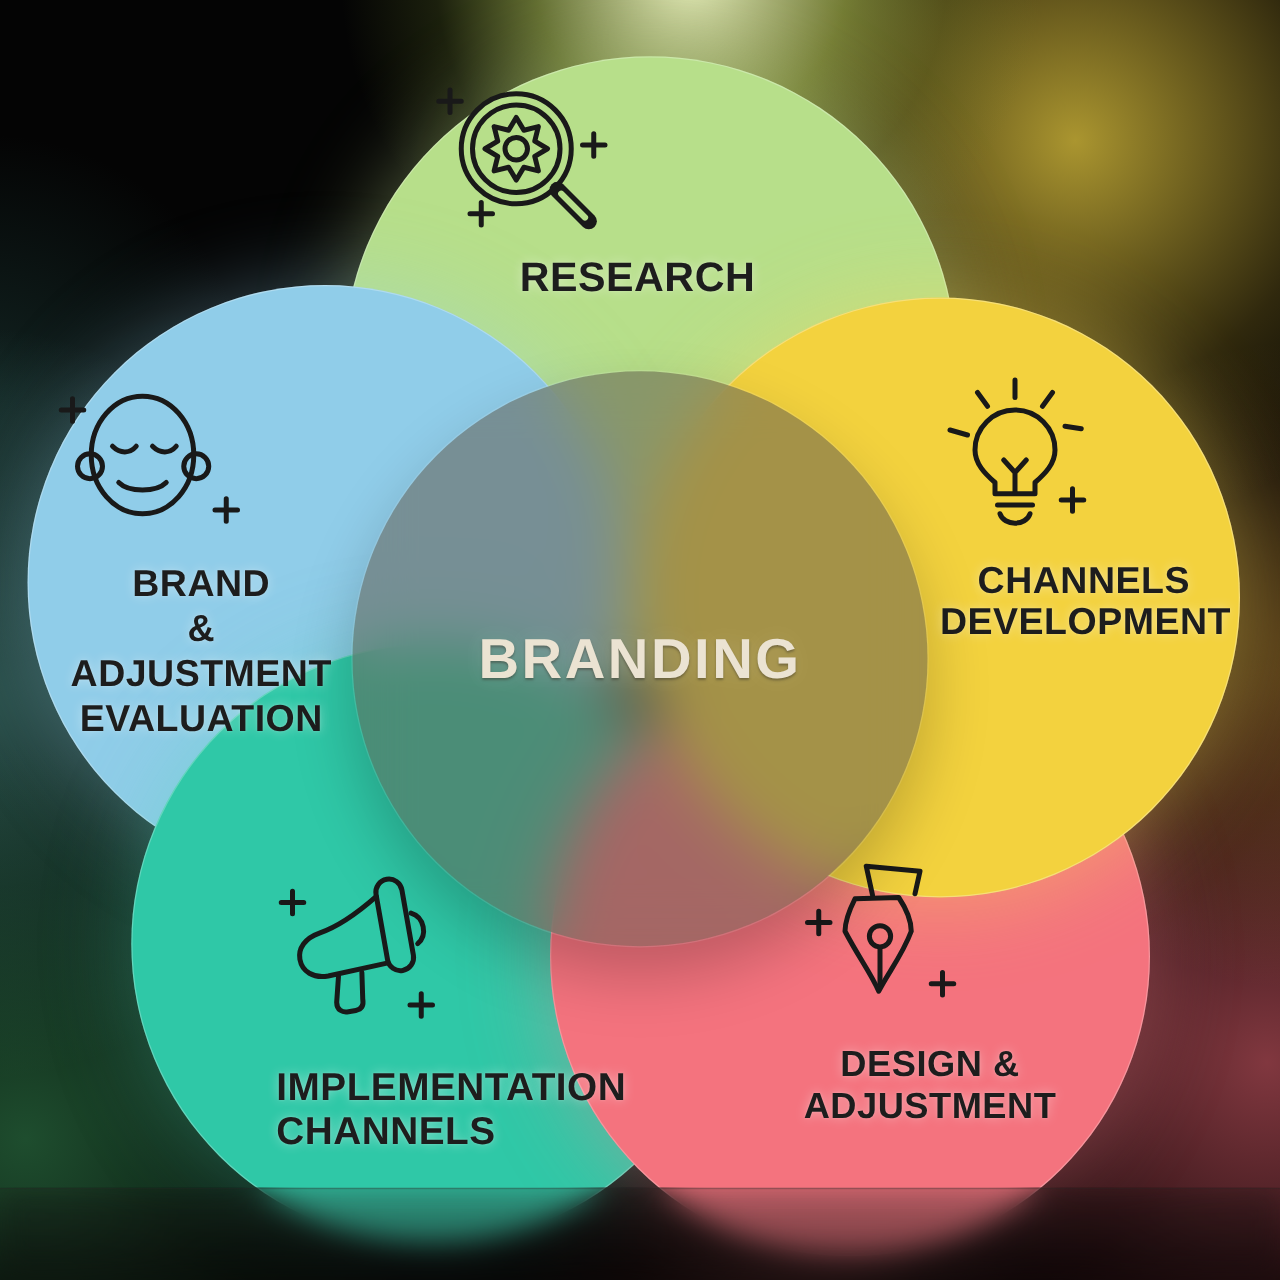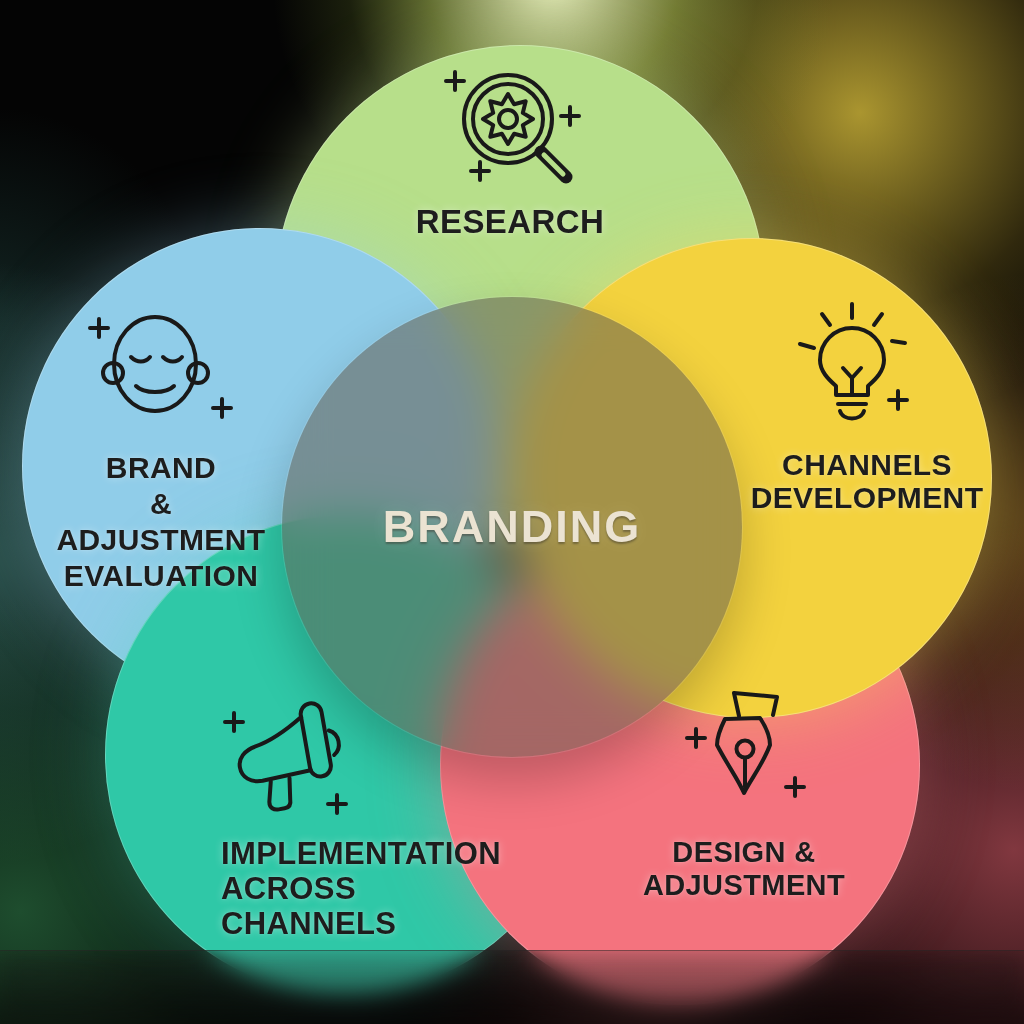--- a/index.html
+++ b/index.html
@@ -22,32 +22,32 @@
             box-shadow:0 0 70px rgba(205,235,150,0.40), inset 0 0 0 1px rgba(255,255,255,0.28);}
   #c-blue  {left:22px;top:228px;width:476px;height:476px;background:#90cde9;z-index:2;
             box-shadow:0 0 70px rgba(150,210,235,0.35), inset 0 0 0 1px rgba(255,255,255,0.28);}
   #c-teal  {left:105px;top:515px;width:480px;height:480px;background:#2fc8a7;z-index:3;
             box-shadow:0 0 70px rgba(80,210,180,0.35), inset 0 0 0 1px rgba(255,255,255,0.25);}
   #c-red   {left:440px;top:525px;width:480px;height:480px;background:#f4737e;z-index:4;
             box-shadow:0 0 70px rgba(245,130,140,0.40), inset 0 0 0 1px rgba(255,255,255,0.25);}
   #c-yellow{left:512px;top:238px;width:480px;height:480px;background:#f3d23e;z-index:5;
             box-shadow:0 0 70px rgba(245,215,90,0.45), inset 0 0 0 1px rgba(255,255,255,0.30);}
 
-  .seg{position:absolute;z-index:8;display:flex;flex-direction:column;align-items:center;}
+  .seg{position:absolute;z-index:8;display:flex;flex-direction:column;}
   .seg svg{display:block;}
   .seg-label{font-weight:bold;color:#1d1d1d;text-align:center;letter-spacing:0.4px;
              text-shadow:0 0 9px rgba(255,255,255,0.40), 0 0 2px rgba(255,255,255,0.25);}
   #seg-research{left:330px;top:62px;width:360px;}
   #seg-research .seg-label{font-size:33px;line-height:35px;margin-top:2px;}
   #seg-concept{left:752px;top:298px;width:230px;}
   #seg-concept .seg-label{font-size:30px;line-height:33px;margin-top:0px;}
   #seg-evaluation{left:45px;top:298px;width:232px;}
   #seg-evaluation .seg-label{font-size:30px;line-height:36px;margin-top:2px;}
   #seg-implementation{left:213px;top:686px;width:300px;align-items:flex-start;}
-  #seg-implementation .seg-label{font-size:31px;line-height:35px;text-align:left;margin-top:0;padding-left:8px;}
+  #seg-implementation .seg-label{font-size:31px;line-height:35px;text-align:left;margin-top:16px;padding-left:8px;}
   #seg-design{left:628px;top:686px;width:232px;}
   #seg-design .seg-label{font-size:29px;line-height:33px;margin-top:0;}
 
   #center-circle{
     position:absolute;left:282px;top:297px;width:460px;height:460px;border-radius:50%;z-index:10;
     background:rgba(99,93,80,0.55);
     -webkit-backdrop-filter:blur(22px);backdrop-filter:blur(22px);
     box-shadow:0 0 0 1px rgba(255,255,255,0.12), 0 24px 50px rgba(0,0,0,0.22);
     display:flex;align-items:center;justify-content:center;
   }
@@ -145,21 +145,20 @@
         <path class="ic" d="M54 92 L49 112 C48 118 52 121 57 121 L63 121 C68 121 70 118 70 113 L73 92"></path>
         <path class="ic" d="M120 52 C130 57 130 72 121 77"></path>
       </g>
       <g>
         <path class="ic" d="M12 36 H30 M21 27 V45"></path>
         <path class="ic" d="M115 118 H133 M124 109 V127"></path>
       </g>
     </svg>
     <div class="seg-label">
       <div>IMPLEMENTATION</div>
-      <div>ACROSS</div>
       <div>CHANNELS</div>
     </div>
   </div>
 
   <div class="seg" id="seg-design">
     <svg width="150" height="150" viewBox="0 0 150 150">
       <path class="ic" d="M70 30 L65 7 L108 11 L104 29"></path>
       <path class="ic" d="M56 33 C51 43 48 52 48 59 C59 80 69 93 75 107 C82 93 94 78 101 59 C101 51 97 41 91 32 Z"></path>
       <circle class="ic" cx="76" cy="63" r="8.5"></circle>
       <path class="ic" d="M76 72 V101"></path>

